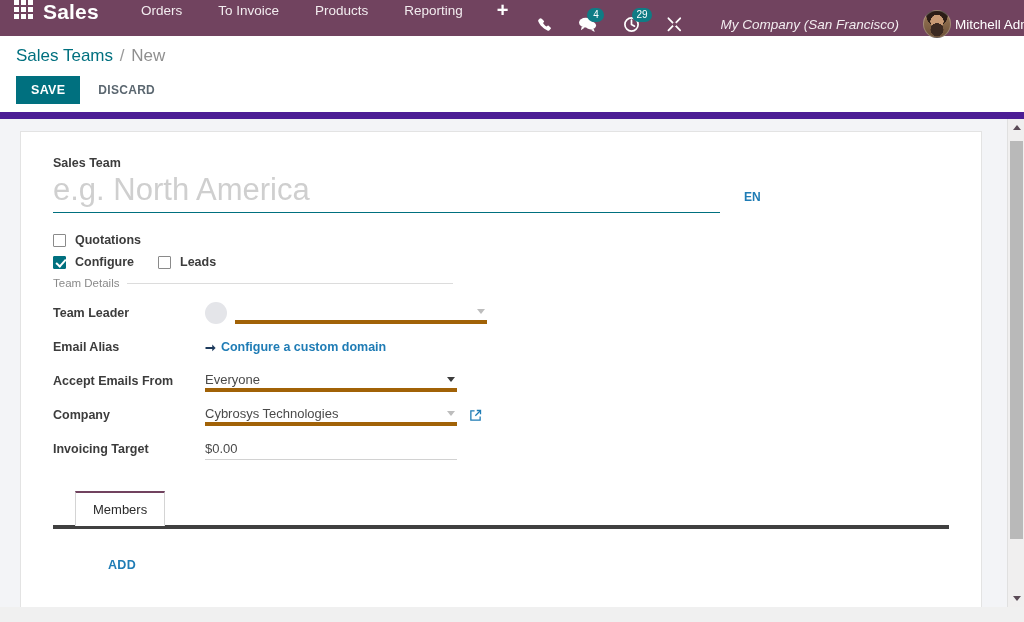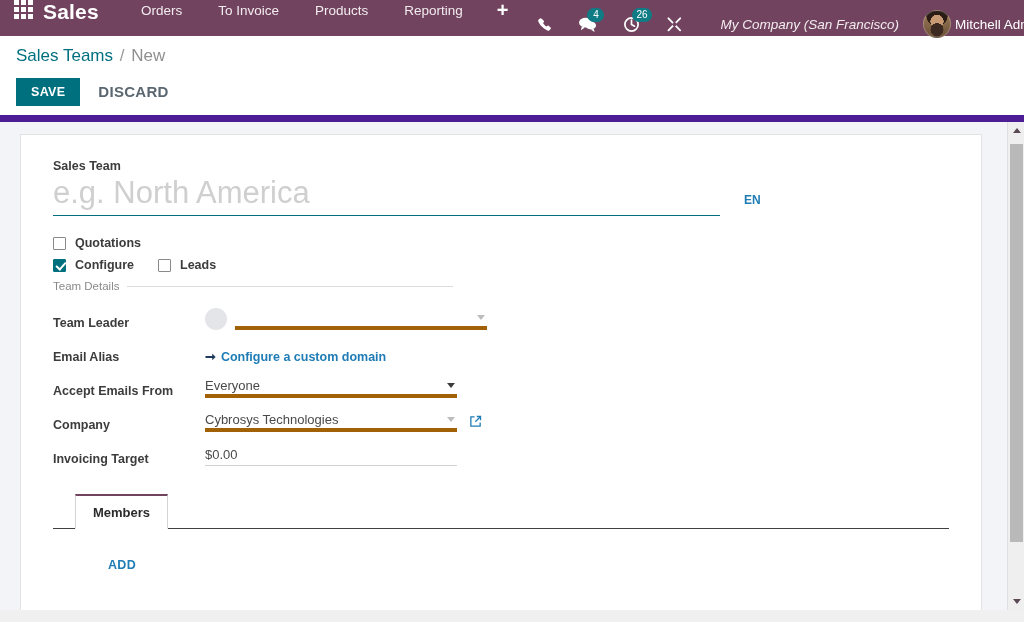--- a/index.html
+++ b/index.html
@@ -133,21 +133,21 @@
     font-weight: bold;
     padding: 7px 15px;
     cursor: pointer;
     letter-spacing: 0.3px;
     font-family: "Liberation Sans", sans-serif;
   }
   .btn-discard {
     background: transparent;
     color: #5b6770;
     border: none;
-    font-size: 15px;
+    font-size: 12px;
     font-weight: bold;
     padding: 7px 10px;
     cursor: pointer;
     letter-spacing: 0.3px;
     font-family: "Liberation Sans", sans-serif;
   }
 
   
   .content-area {
     background: #f3f4f7;
@@ -237,21 +237,21 @@
     color: #8a8a8a;
     white-space: nowrap;
     padding-right: 8px;
   }
   .section-head .rule { flex: 1; height: 1px; background: #dcdcdc; }
 
   
   .form-rows { margin-top: 10px; }
   .form-row {
     display: flex;
-    align-items: flex-end;
+    align-items: center;
     height: 28px;
     margin-bottom: 1px;
     margin-top: 6px;
   }
   .row-label {
     width: 152px;
     font-size: 12.5px;
     font-weight: bold;
     color: #3c3c3c;
     flex: none;
@@ -320,23 +320,22 @@
     font-size: 13px;
     color: #4a4a4a;
     display: flex;
     align-items: center;
   }
 
   
   .notebook { margin-top: 28px; }
   .tabs {
     display: flex;
-    border-bottom: 1px solid #404040;
+    border-bottom: 4px solid #404040;
     padding-left: 22px;
-    font-weight: bold;
   }
   .tab {
     font-size: 13px;
     color: #4a4a4a;
     padding: 9px 17px 8px 17px;
     cursor: pointer;
     background: #ffffff;
     border: 1px solid transparent;
     margin-bottom: -1px;
   }
@@ -429,21 +428,21 @@
         <path d="M16.5 13.5 L17.6 17 L13.6 14.6 Z" fill="#ffffff"></path>
       </svg>
       <span class="badge">4</span>
     </div>
 
     <div class="sys-icon">
       <svg width="17" height="17" viewBox="0 0 18 18" aria-hidden="true">
         <circle cx="9" cy="9" r="7" fill="none" stroke="#ffffff" stroke-width="1.8"></circle>
         <path d="M9 4.4 V9 L12.2 10.8" fill="none" stroke="#ffffff" stroke-width="1.8" stroke-linecap="round"></path>
       </svg>
-      <span class="badge">26</span>
+      <span class="badge">29</span>
     </div>
 
     <div class="sys-icon">
       <svg width="17" height="17" viewBox="0 0 18 18" aria-hidden="true">
         <path d="M2.6 2.4 L15 15.2" stroke="#ffffff" stroke-width="1.9" stroke-linecap="round"></path>
         <path d="M15 2.4 L2.6 15.2" stroke="#ffffff" stroke-width="1.9" stroke-linecap="round"></path>
         <circle cx="9" cy="8.8" r="2.2" fill="#71435f"></circle>
       </svg>
     </div>
 

